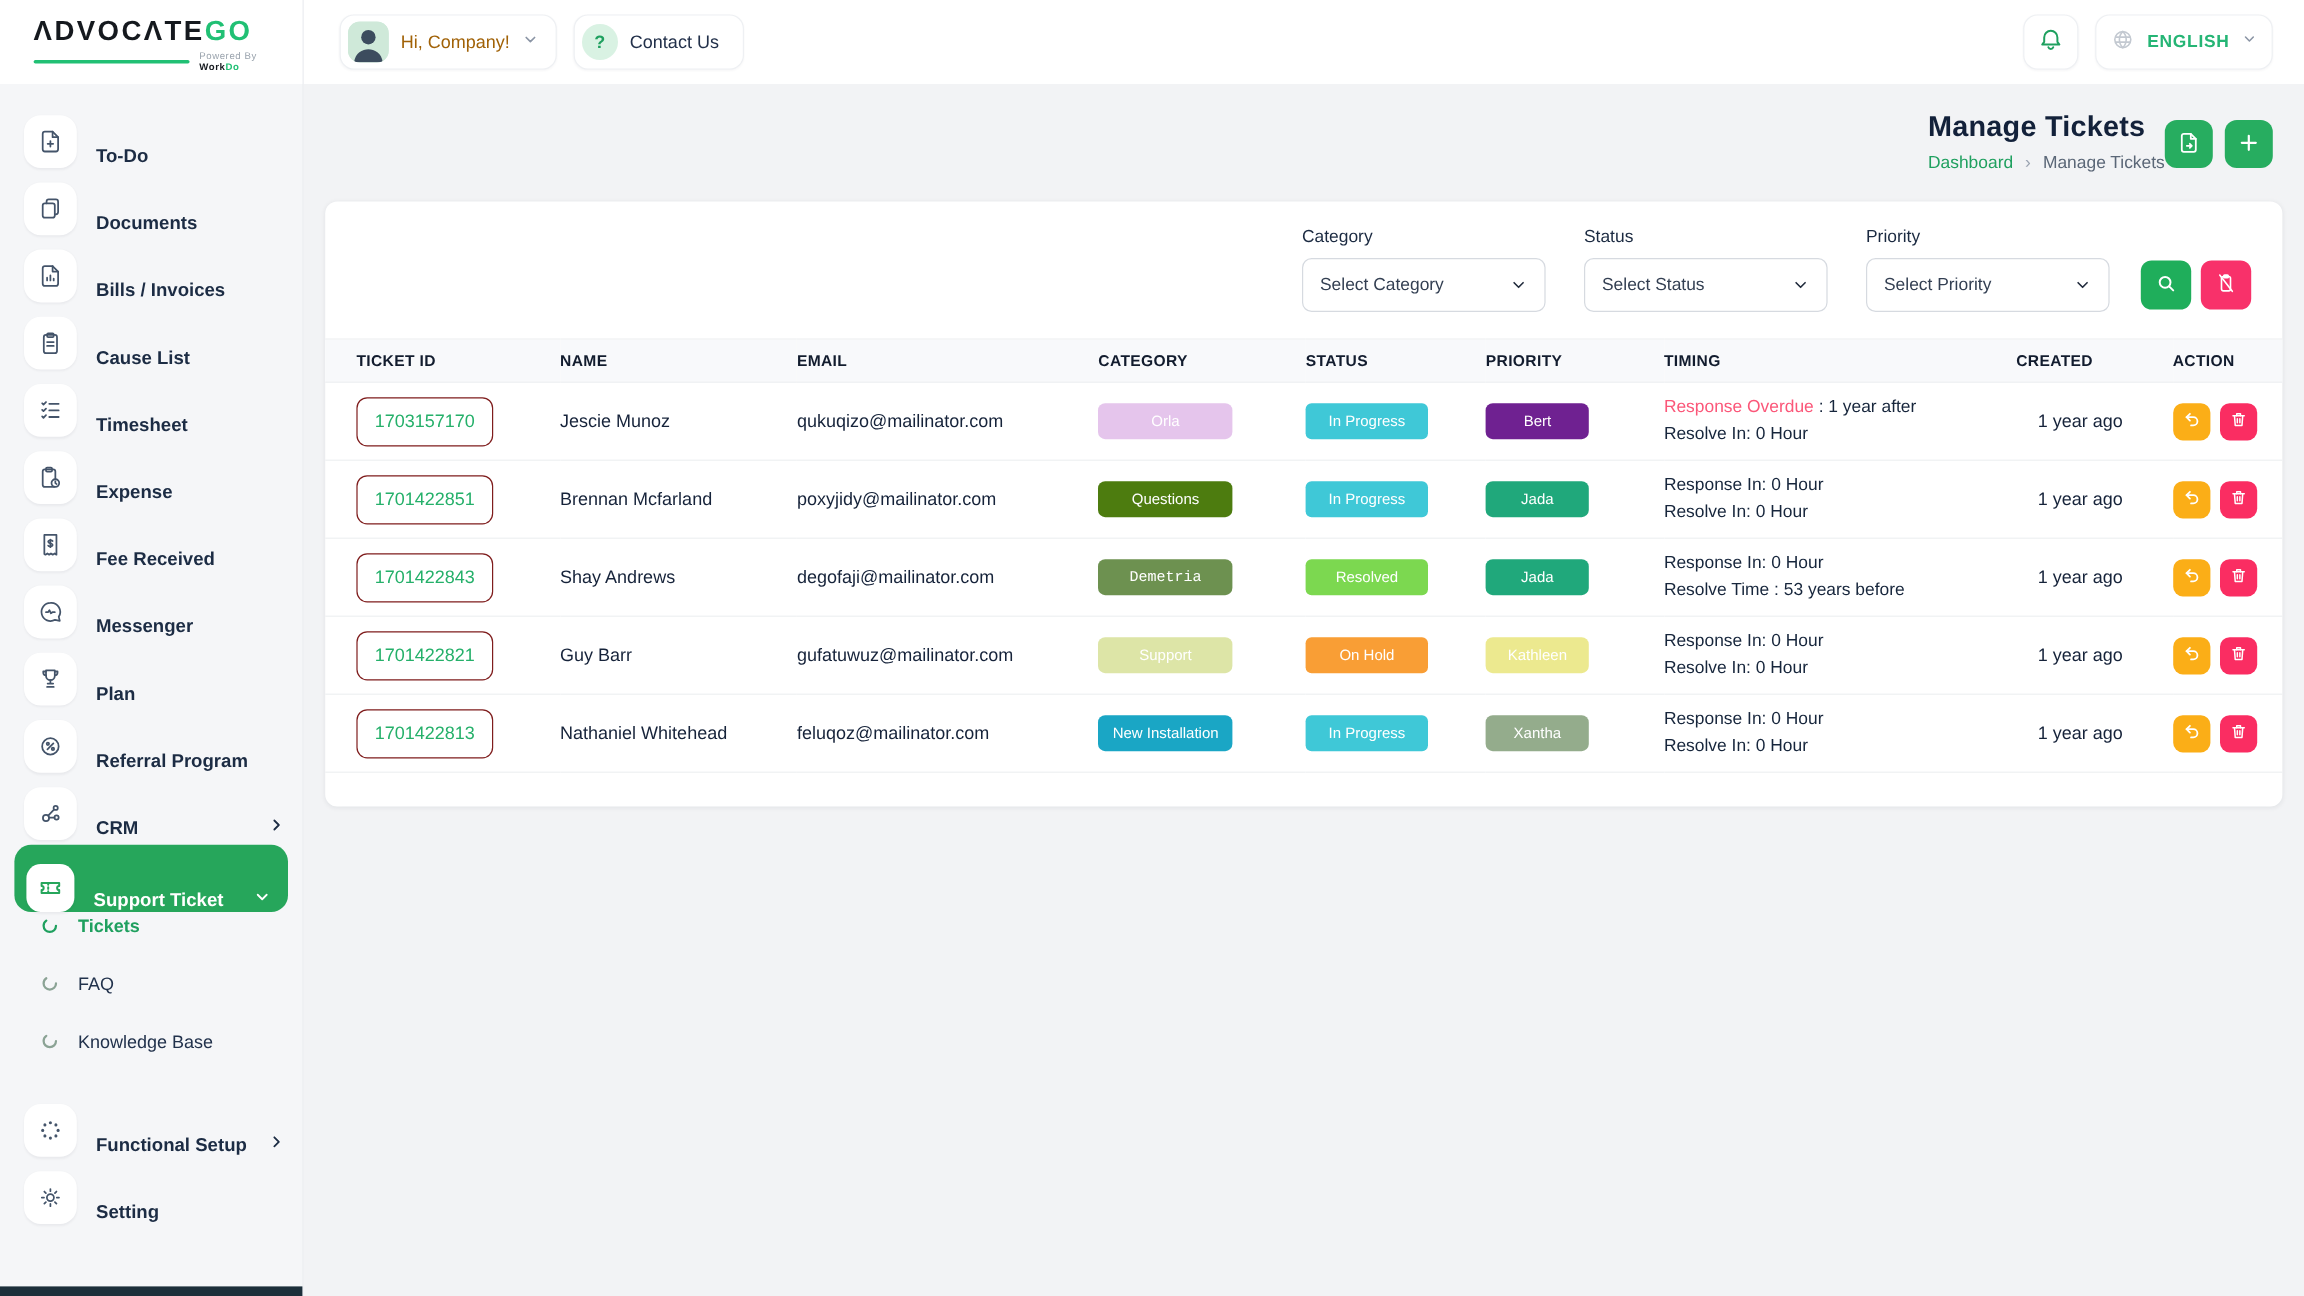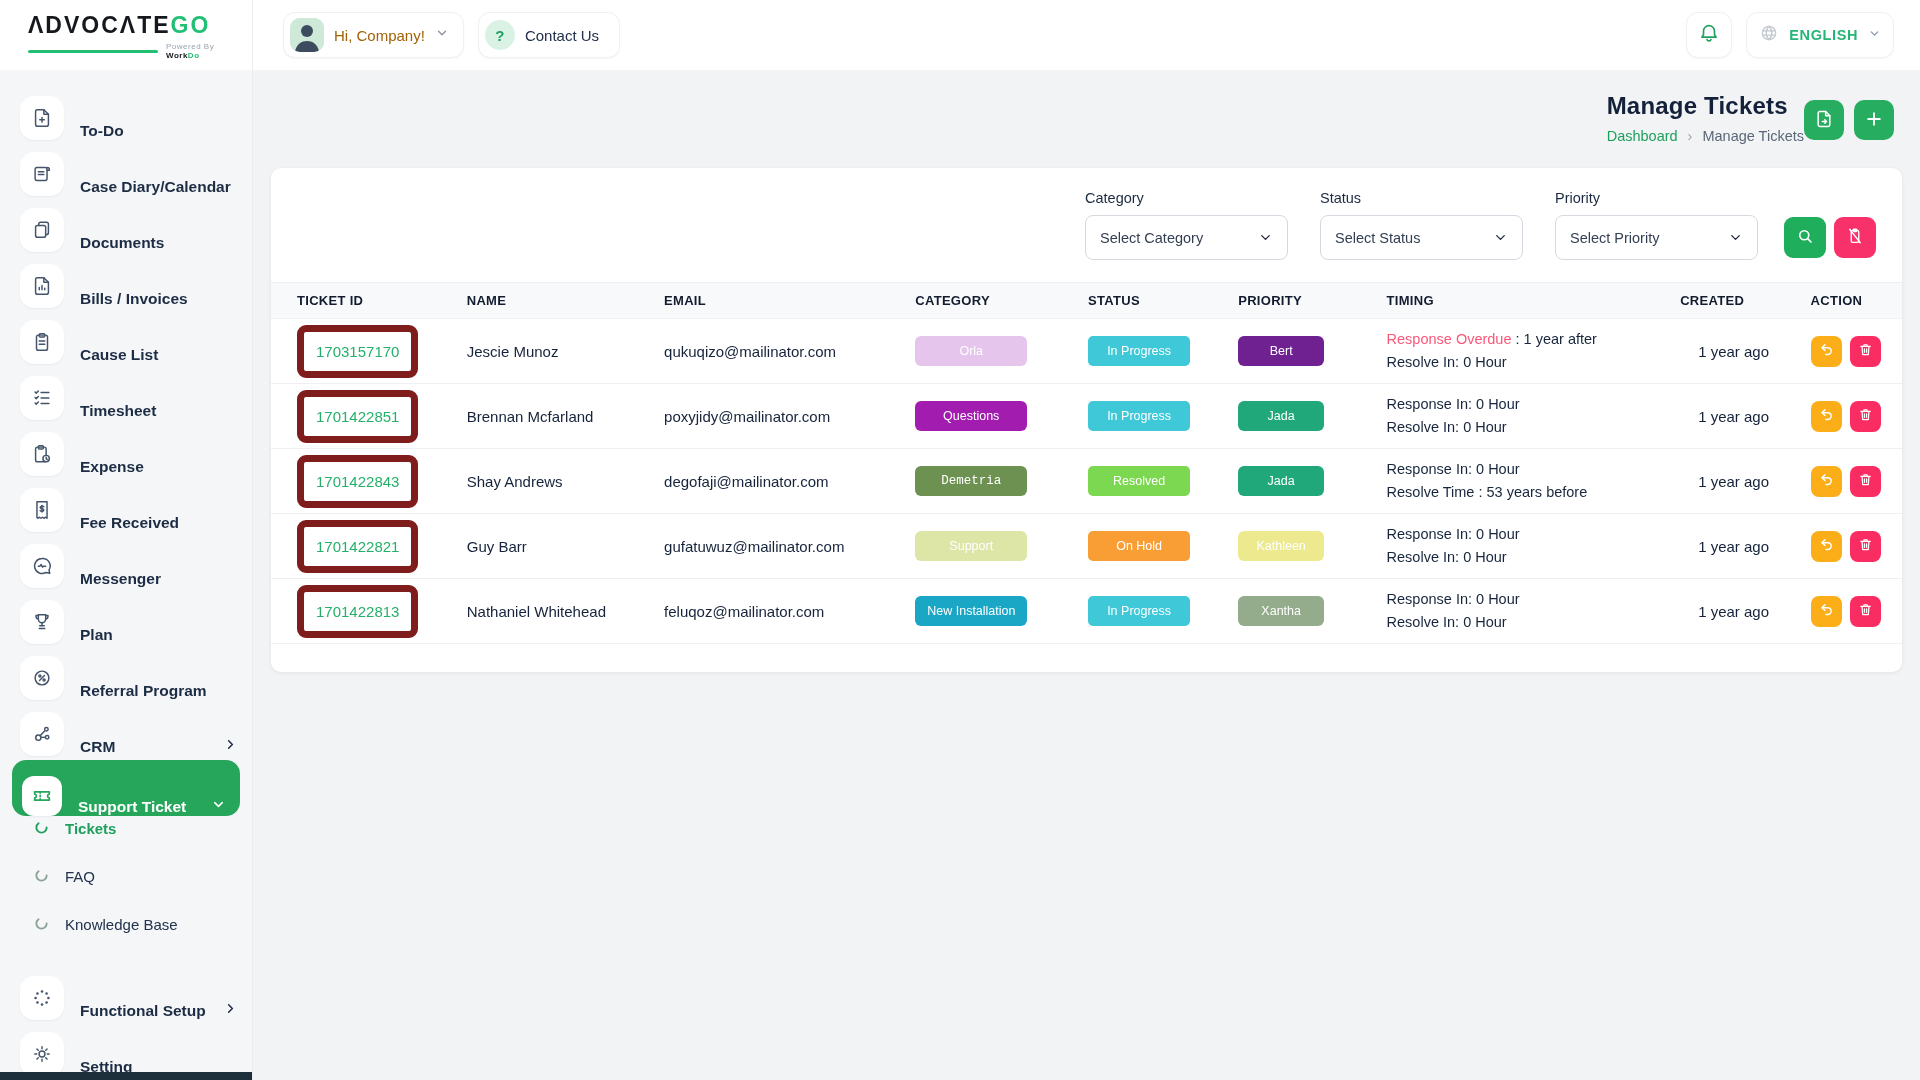--- a/index.html
+++ b/index.html
@@ -83,21 +83,21 @@
 
   
   table { width:100%; border-collapse:collapse; table-layout:fixed;}
   thead th { background:#f8f9fb; border-top:1px solid #eef0f2; border-bottom:1px solid #eef0f2;
     font-size:13px; font-weight:700; color:#121c2e; text-transform:uppercase; letter-spacing:.3px;
     text-align:left; padding:10px 8px 10px 0; height:36px;}
   th.c-ticket, td.c-ticket { padding-left:26px; }
   tbody td { border-bottom:1px solid #eef0f2; height:65px; vertical-align:middle; font-size:15px;
     color:#16233a; padding-right:8px;}
   .ticket-btn { display:inline-block; min-width:114px; text-align:center; padding:11px 12px;
-    border:7px solid #7f1d1d; color:#25b06a; border-radius:9px; font-size:15px; background:#fff; cursor:pointer;}
+    border:1px solid #7f1d1d; color:#25b06a; border-radius:9px; font-size:15px; background:#fff; cursor:pointer;}
   .badge { display:inline-block; color:#fff; font-size:12.5px; border-radius:6px; padding:8px 12px;
     min-width:112px; text-align:center;}
   .badge.status { min-width:102px; border-radius:5px;}
   .badge.priority { min-width:86px; border-radius:6px;}
   .timing-line { line-height:1.6; font-size:14.5px; color:#17263c;}
   .timing-alert { color:#fb5779; }
   .created-cell { padding-left:18px; }
   .act-wrap { display:flex; gap:8px; justify-content:flex-start;}
   .act-btn { width:31px; height:31px; border:none; border-radius:8px; display:flex; align-items:center;
     justify-content:center; cursor:pointer;}
@@ -121,30 +121,20 @@
     <nav class="nav" id="nav">
         <div class="nav-item">
           <span class="nav-ic">
             <svg fill="none" stroke="#44546a" stroke-width="1.6" stroke-linecap="round" stroke-linejoin="round" viewBox="0 0 24 24">
               <path d="M14 3H7a2 2 0 0 0-2 2v14a2 2 0 0 0 2 2h10a2 2 0 0 0 2-2V8z"></path>
               <path d="M14 3v5h5"></path>
               <path d="M12 11.5v5M9.5 14h5"></path>
             </svg>
           </span>
           <span class="nav-label">To-Do</span>
-        </div>
-        <div class="nav-item">
-          <span class="nav-ic">
-            <svg fill="none" stroke="#44546a" stroke-width="1.6" stroke-linecap="round" stroke-linejoin="round" viewBox="0 0 24 24">
-              <rect x="4.5" y="5" width="13" height="14" rx="2"></rect>
-              <path d="M17.5 5h.5a2 2 0 0 1 2 2v1h-2.5"></path>
-              <path d="M8 9.5h6M8 12.5h6"></path>
-            </svg>
-          </span>
-          <span class="nav-label">Case Diary/Calendar</span>
         </div>
         <div class="nav-item">
           <span class="nav-ic">
             <svg fill="none" stroke="#44546a" stroke-width="1.6" stroke-linecap="round" stroke-linejoin="round" viewBox="0 0 24 24">
               <rect x="5" y="7" width="11" height="13" rx="2"></rect>
               <path d="M8.5 7V5.5a2 2 0 0 1 2-2H17a2 2 0 0 1 2 2V15a2 2 0 0 1-2 2h-1"></path>
             </svg>
           </span>
           <span class="nav-label">Documents</span>
         </div>
@@ -493,21 +483,21 @@
           </span>
         </button>
       </div>
     </td>
   </tr>
 
   <tr>
     <td class="c-ticket"><button class="ticket-btn">1701422851</button></td>
     <td>Brennan Mcfarland</td>
     <td>poxyjidy@mailinator.com</td>
-    <td><span class="badge cat" style="background: #a21caf;">Questions</span></td>
+    <td><span class="badge cat" style="background: #4d7c0f;">Questions</span></td>
     <td><span class="badge status" style="background: rgb(63, 200, 215);">In Progress</span></td>
     <td><span class="badge priority" style="background: rgb(32, 168, 123);">Jada</span></td>
     <td>
       <div class="timing-line l1">Response In: 0 Hour</div>
       <div class="timing-line l2">Resolve In: 0 Hour</div>
     </td>
     <td class="created-cell">1 year ago</td>
     <td>
       <div class="act-wrap">
         <button class="act-btn undo">

